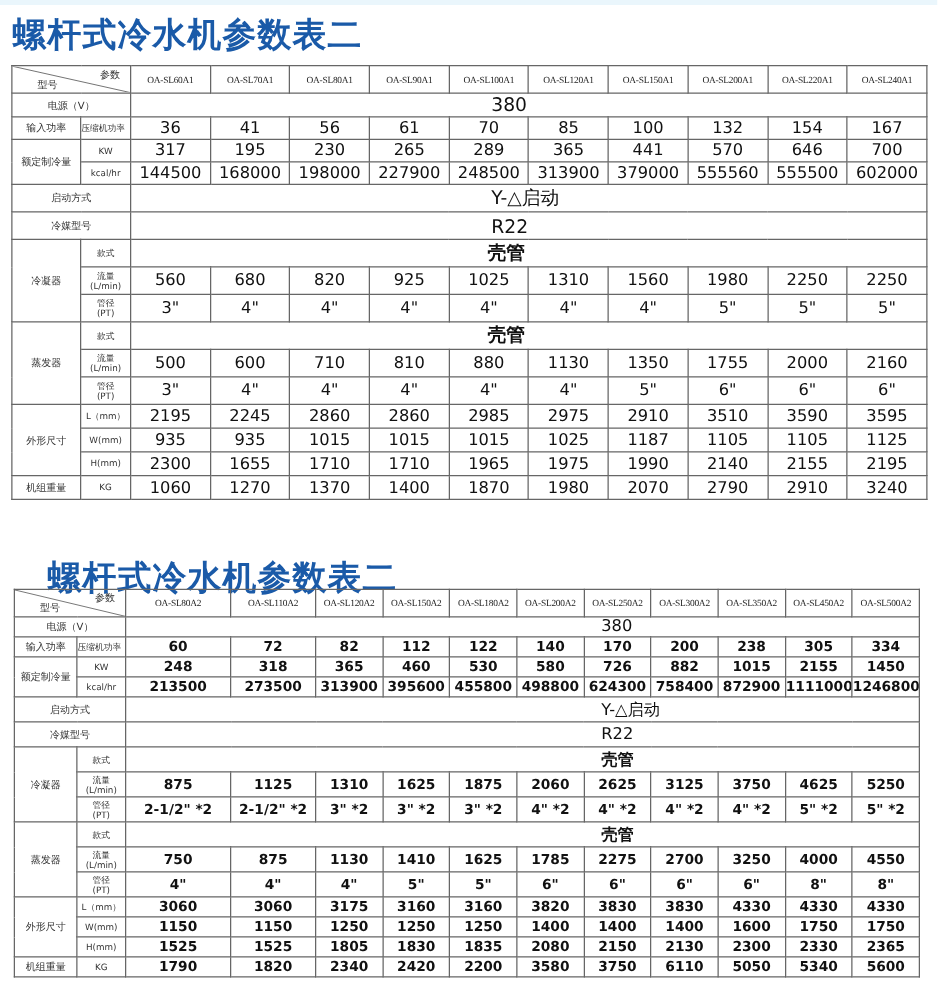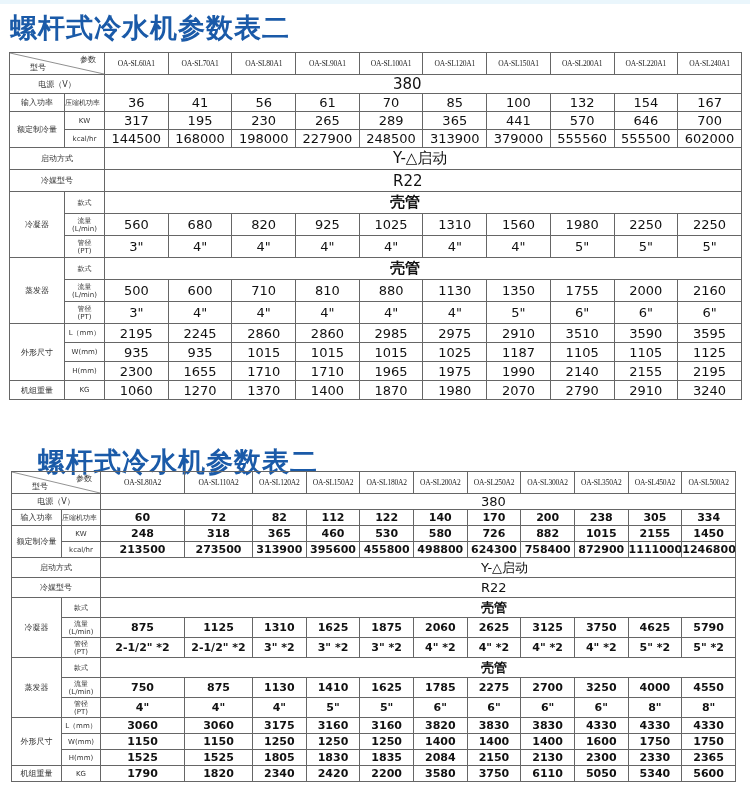--- a/index.html
+++ b/index.html
@@ -373,21 +373,21 @@
         <td class="v2">875</td>
         <td class="v2">1125</td>
         <td class="v2">1310</td>
         <td class="v2">1625</td>
         <td class="v2">1875</td>
         <td class="v2">2060</td>
         <td class="v2">2625</td>
         <td class="v2">3125</td>
         <td class="v2">3750</td>
         <td class="v2">4625</td>
-        <td class="v2">5790</td>
+        <td class="v2">5250</td>
       </tr>
       <tr style="height: 20px;">
         <td class="sublbl">
           <div>管径</div>
           <div>(PT)</div>
         </td>
         <td class="v2">2-1/2" *2</td>
         <td class="v2">2-1/2" *2</td>
         <td class="v2">3" *2</td>
         <td class="v2">3" *2</td>
@@ -467,21 +467,21 @@
         <td class="v2">1750</td>
         <td class="v2">1750</td>
       </tr>
       <tr style="height: 16px;">
         <td class="sublbl">H(mm)</td>
         <td class="v2">1525</td>
         <td class="v2">1525</td>
         <td class="v2">1805</td>
         <td class="v2">1830</td>
         <td class="v2">1835</td>
-        <td class="v2">2084</td>
+        <td class="v2">2080</td>
         <td class="v2">2150</td>
         <td class="v2">2130</td>
         <td class="v2">2300</td>
         <td class="v2">2330</td>
         <td class="v2">2365</td>
       </tr>
       <tr style="height: 16px;">
         <td class="lbl">机组重量</td>
         <td class="sublbl">KG</td>
         <td class="v2">1790</td>

